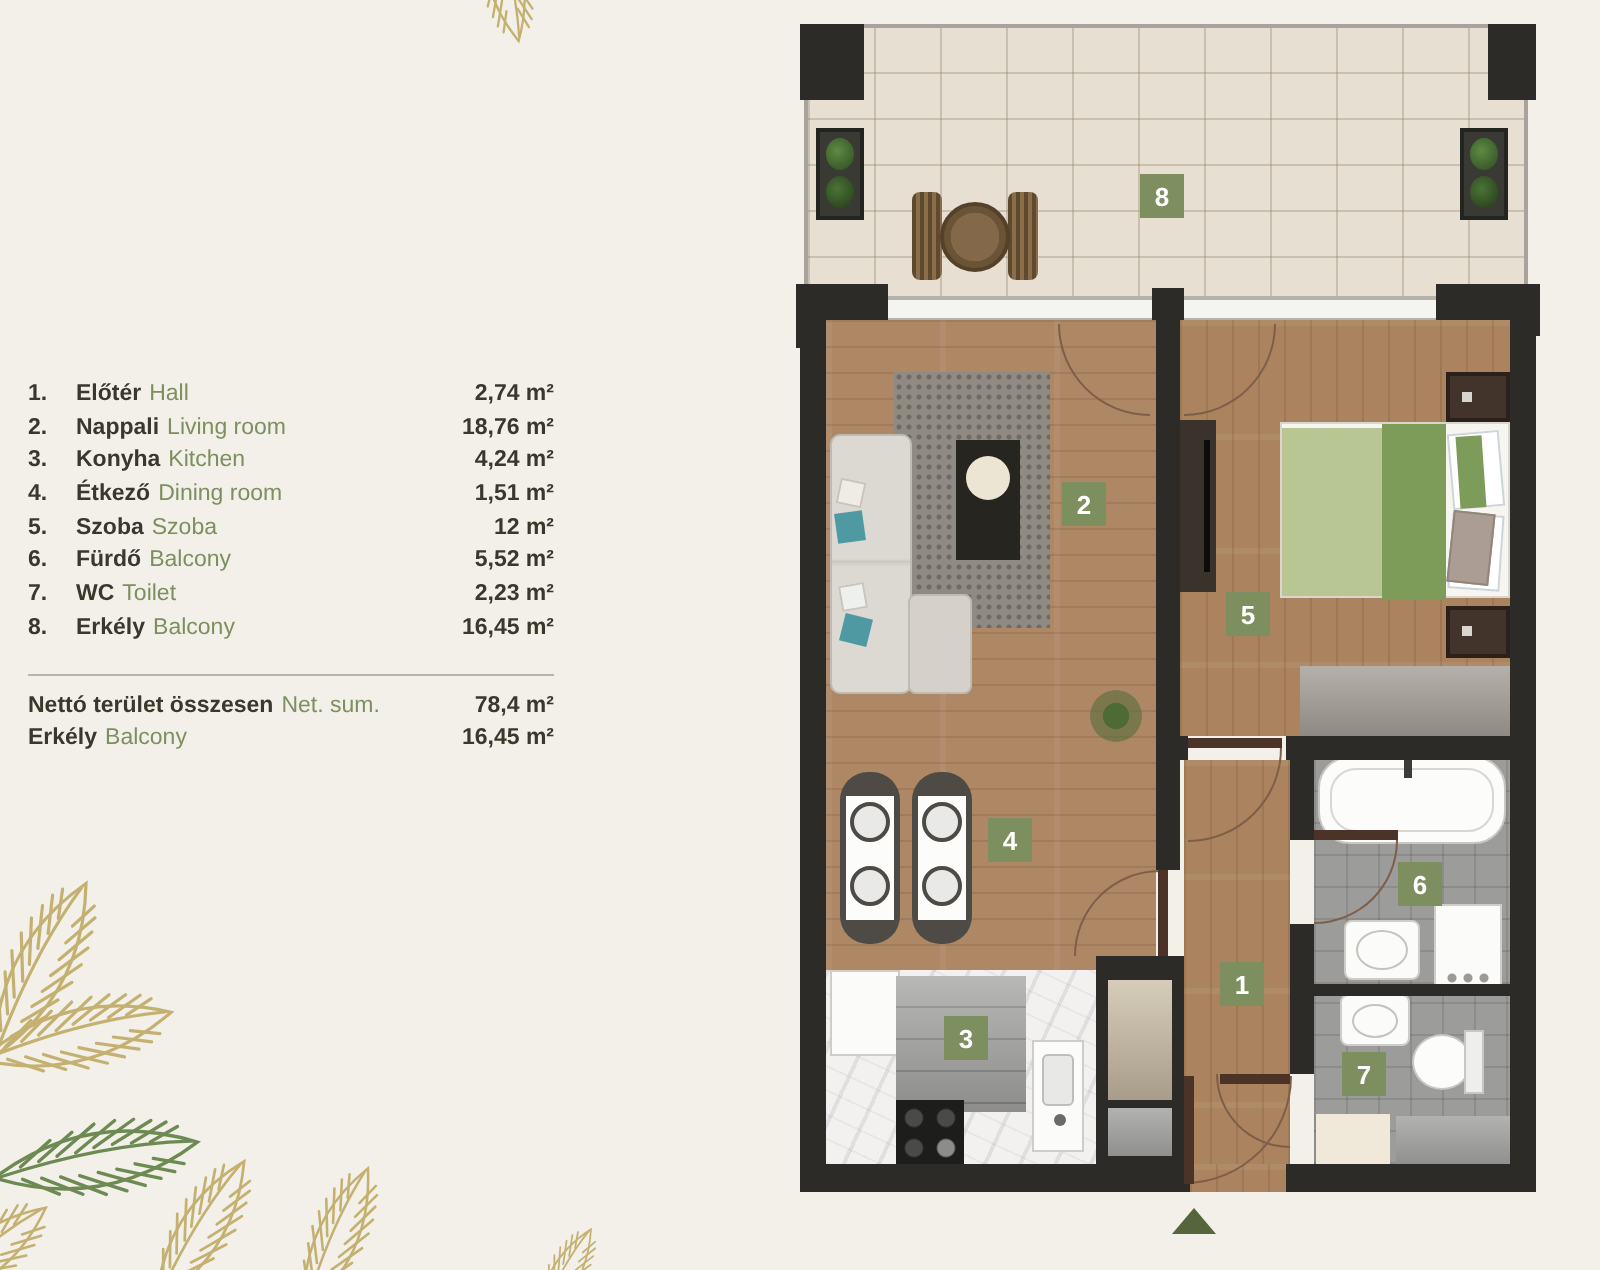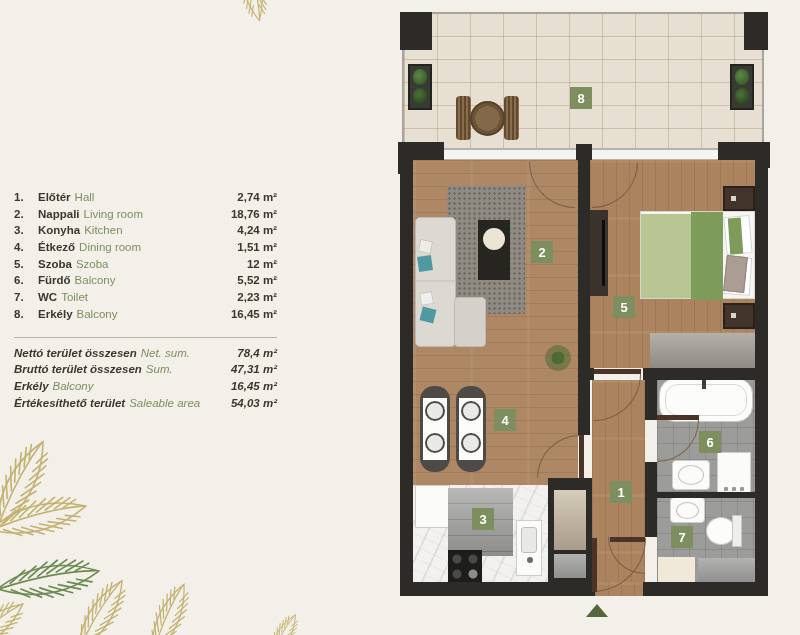--- a/index.html
+++ b/index.html
@@ -9,21 +9,21 @@
   #leaf path{fill:none;stroke-width:1.6;stroke-linecap:round;}
 
   
   .legend{position:absolute;left:14px;top:191px;width:263px;z-index:2;color:#3a372c;}
   .lr{display:flex;align-items:baseline;height:16.7px;font-size:11.5px;white-space:nowrap;}
   .lr .num{width:24px;font-weight:bold;}
   .lr .hu{font-weight:bold;}
   .lr .en{color:#7d8f5e;margin-left:4px;}
   .lr .area{margin-left:auto;font-weight:bold;}
   .divider{border-top:1px solid #b7b4a8;margin:12px 0 9px 0;}
-  .sr{display:flex;align-items:baseline;height:16.9px;font-size:11.5px;white-space:nowrap;font-style:italic;}
+  .sr{display:flex;align-items:baseline;height:16.9px;font-size:11.5px;white-space:nowrap;}
   .sr .hu{font-weight:bold;}
   .sr .en{color:#7d8f5e;margin-left:4px;}
   .sr .area{margin-left:auto;font-weight:bold;}
 
   
   .plan{position:absolute;left:398px;top:8px;width:372px;height:614px;z-index:1;}
   .plan div{position:absolute;box-sizing:border-box;}
   .wall{background:#2d2b27;}
   .wood-h{background:linear-gradient(90deg,#b28b6a,#a8815f);
     background-image:repeating-linear-gradient(180deg,rgba(80,48,24,.14) 0 1px,transparent 1px 13px),
@@ -159,33 +159,23 @@
     </div>
 
     <div class="divider"></div>
 
     <div class="sr">
       <span class="hu">Nettó terület összesen</span>
       <span class="en">Net. sum.</span>
       <span class="area">78,4 m²</span>
     </div>
     <div class="sr">
-      <span class="hu">Bruttó terület összesen</span>
-      <span class="en">Sum.</span>
-      <span class="area">47,31 m²</span>
-    </div>
-    <div class="sr">
       <span class="hu">Erkély</span>
       <span class="en">Balcony</span>
       <span class="area">16,45 m²</span>
-    </div>
-    <div class="sr">
-      <span class="hu">Értékesíthető terület</span>
-      <span class="en">Saleable area</span>
-      <span class="area">54,03 m²</span>
     </div>
   </div>
 
   <div class="plan">
 
     <div class="tile" style="left:4px;top:4px;width:362px;height:140px;"></div>
     <div class="wall" style="left:2px;top:4px;width:32px;height:38px;"></div>
     <div class="wall" style="left:346px;top:4px;width:24px;height:38px;"></div>
     <div style="left:10px;top:56px;width:24px;height:46px;background:#3a3a35;border:2px solid #23231f;">
       <div style="left:3px;top:3px;width:14px;height:16px;background:radial-gradient(circle at 40% 40%,#5d8a43,#2e4b22);border-radius:50%;"></div>

